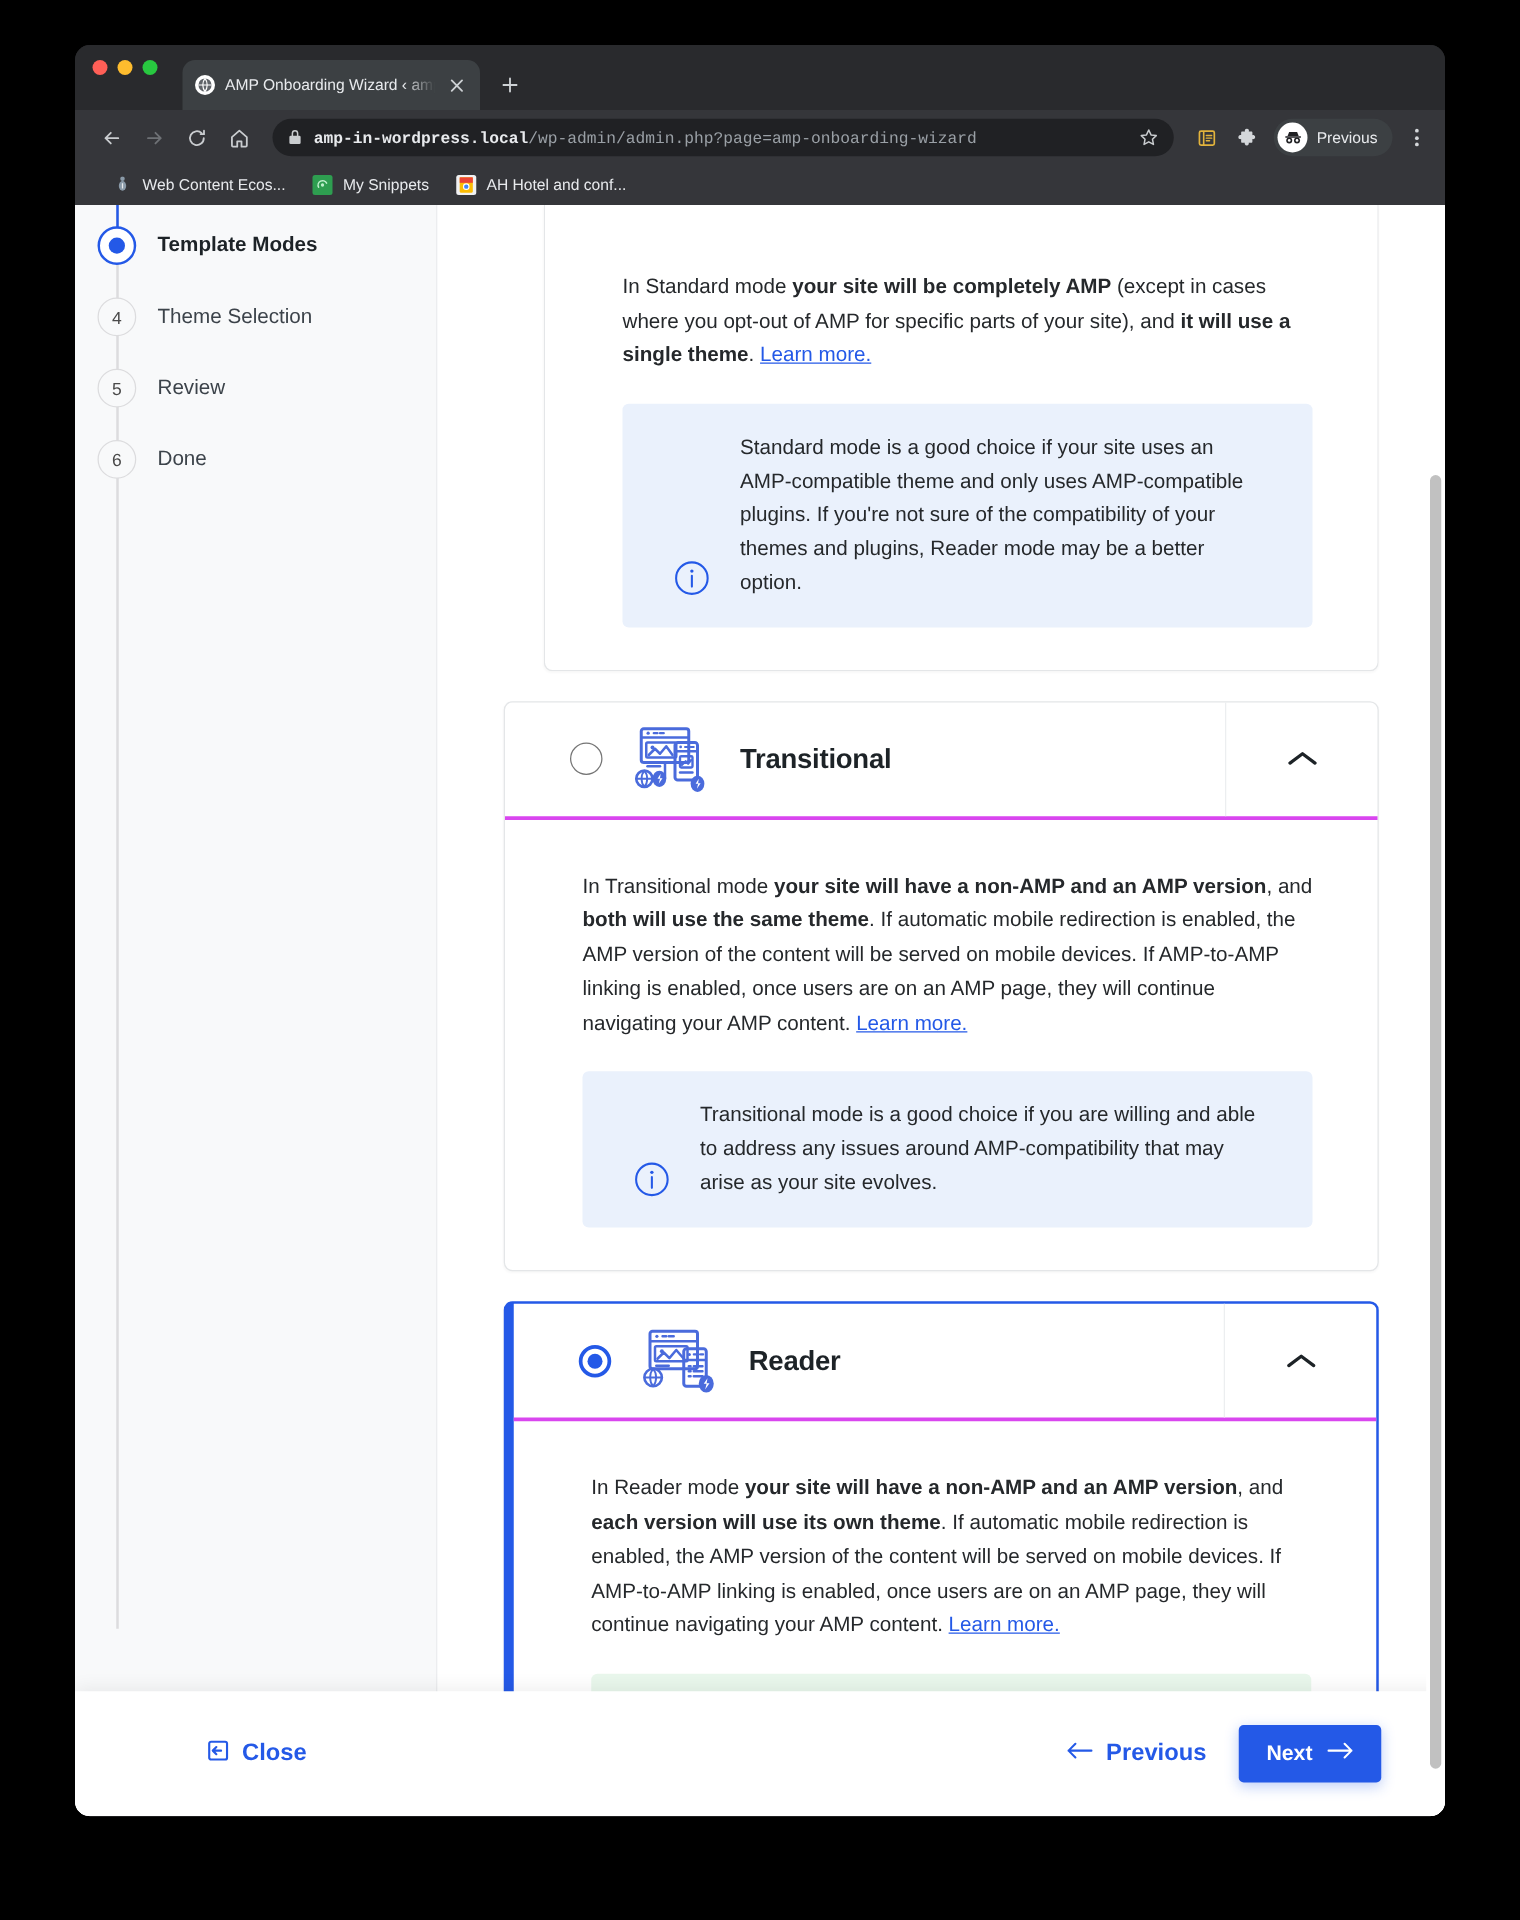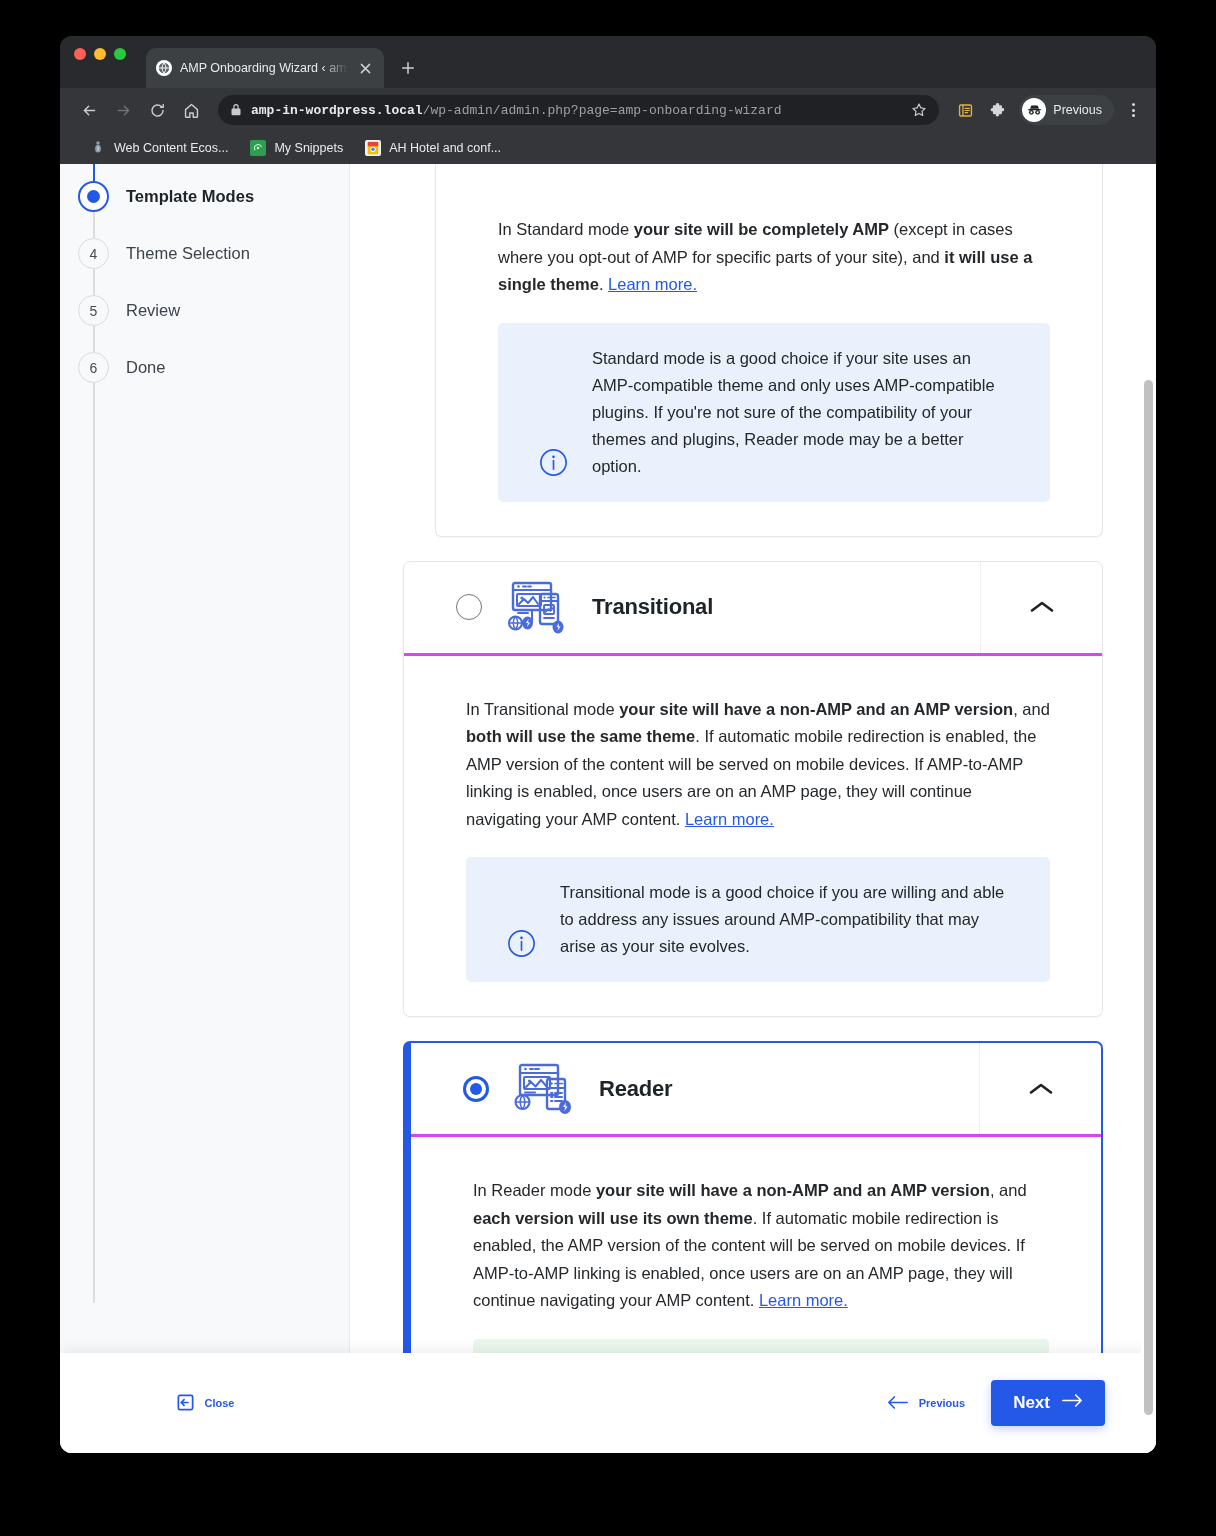--- a/index.html
+++ b/index.html
@@ -408,21 +408,21 @@
     align-items: center;
     justify-content: flex-end;
     padding-right: 51px;
     gap: 26px;
   }
   .btn-link {
     display: flex;
     align-items: center;
     gap: 10px;
     color: #2459e7;
-    font-size: 11px;
+    font-size: 19px;
     font-weight: 700;
     background: none;
     border: none;
     font-family: inherit;
   }
   .btn-primary {
     display: flex;
     align-items: center;
     gap: 11px;
     background: #2459e7;

